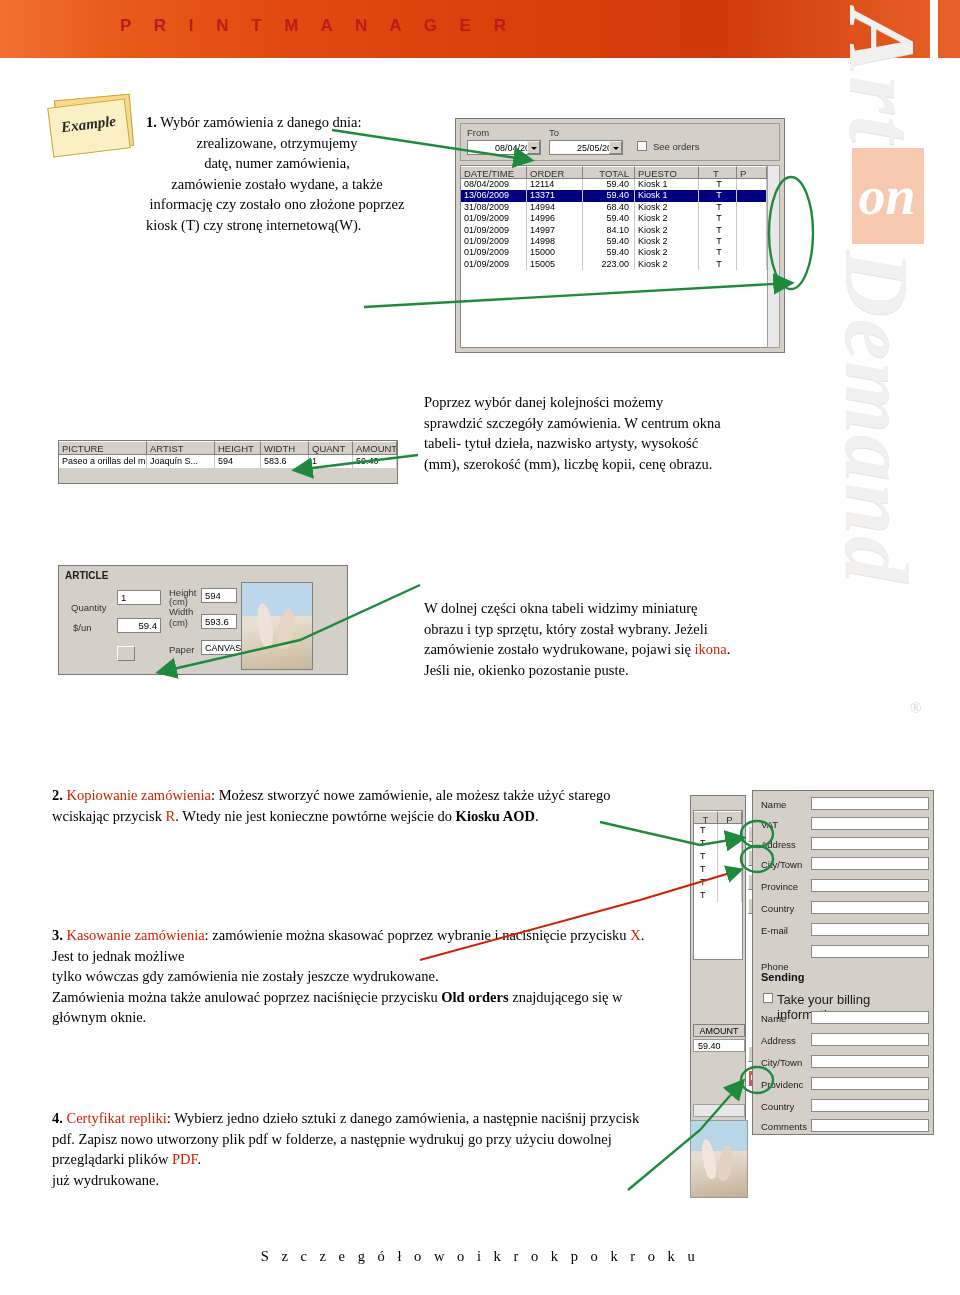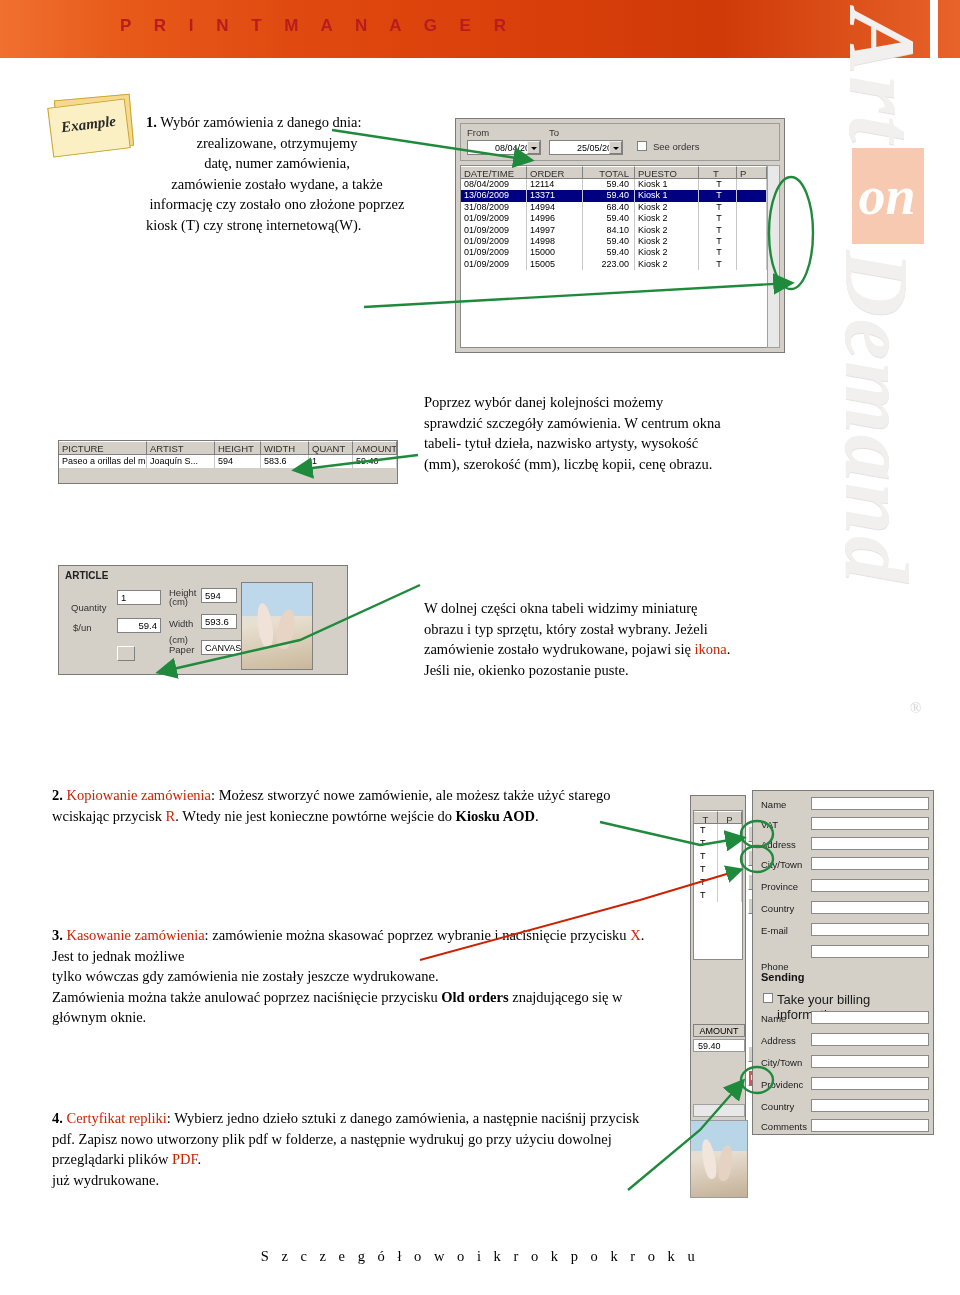--- a/index.html
+++ b/index.html
@@ -465,21 +465,21 @@
 <div class="shot shot-article">
   <div class="art-title">ARTICLE</div>
   <div class="lbl" style="left:12px; top:28px;margin-top:8px;">Quantity</div>
   <div class="fld" style="left:58px; top:24px; width:44px;">1</div>
   <div class="lbl" style="left:14px; top:56px;">$/un</div>
   <div class="fld" style="left:58px; top:52px; width:44px; text-align:right; padding-right:3px;">59.4</div>
   <div class="art-btn" style="left:58px; top:80px;"></div>
 
   <div class="lbl" style="left:110px; top:22px; width:30px; line-height:9px;">Height (cm)</div>
   <div class="fld" style="left:142px; top:22px; width:36px;">594</div>
-  <div class="lbl" style="left:110px; top:50px; width:30px; line-height:16px;">Width (cm)</div>
+  <div class="lbl" style="left:110px; top:40px; width:30px; line-height:11px;">Width (cm)</div>
   <div class="fld" style="left:142px; top:48px; width:36px;">593.6</div>
   <div class="lbl" style="left:110px; top:78px;">Paper</div>
   <div class="combo" style="left:142px; top:74px; width:56px;">
     <span>CANVAS</span>
     <span class="arrow"></span>
   </div>
 
   <div class="art-thumb">
     <div class="sky"></div>
     <div class="figA"></div>

